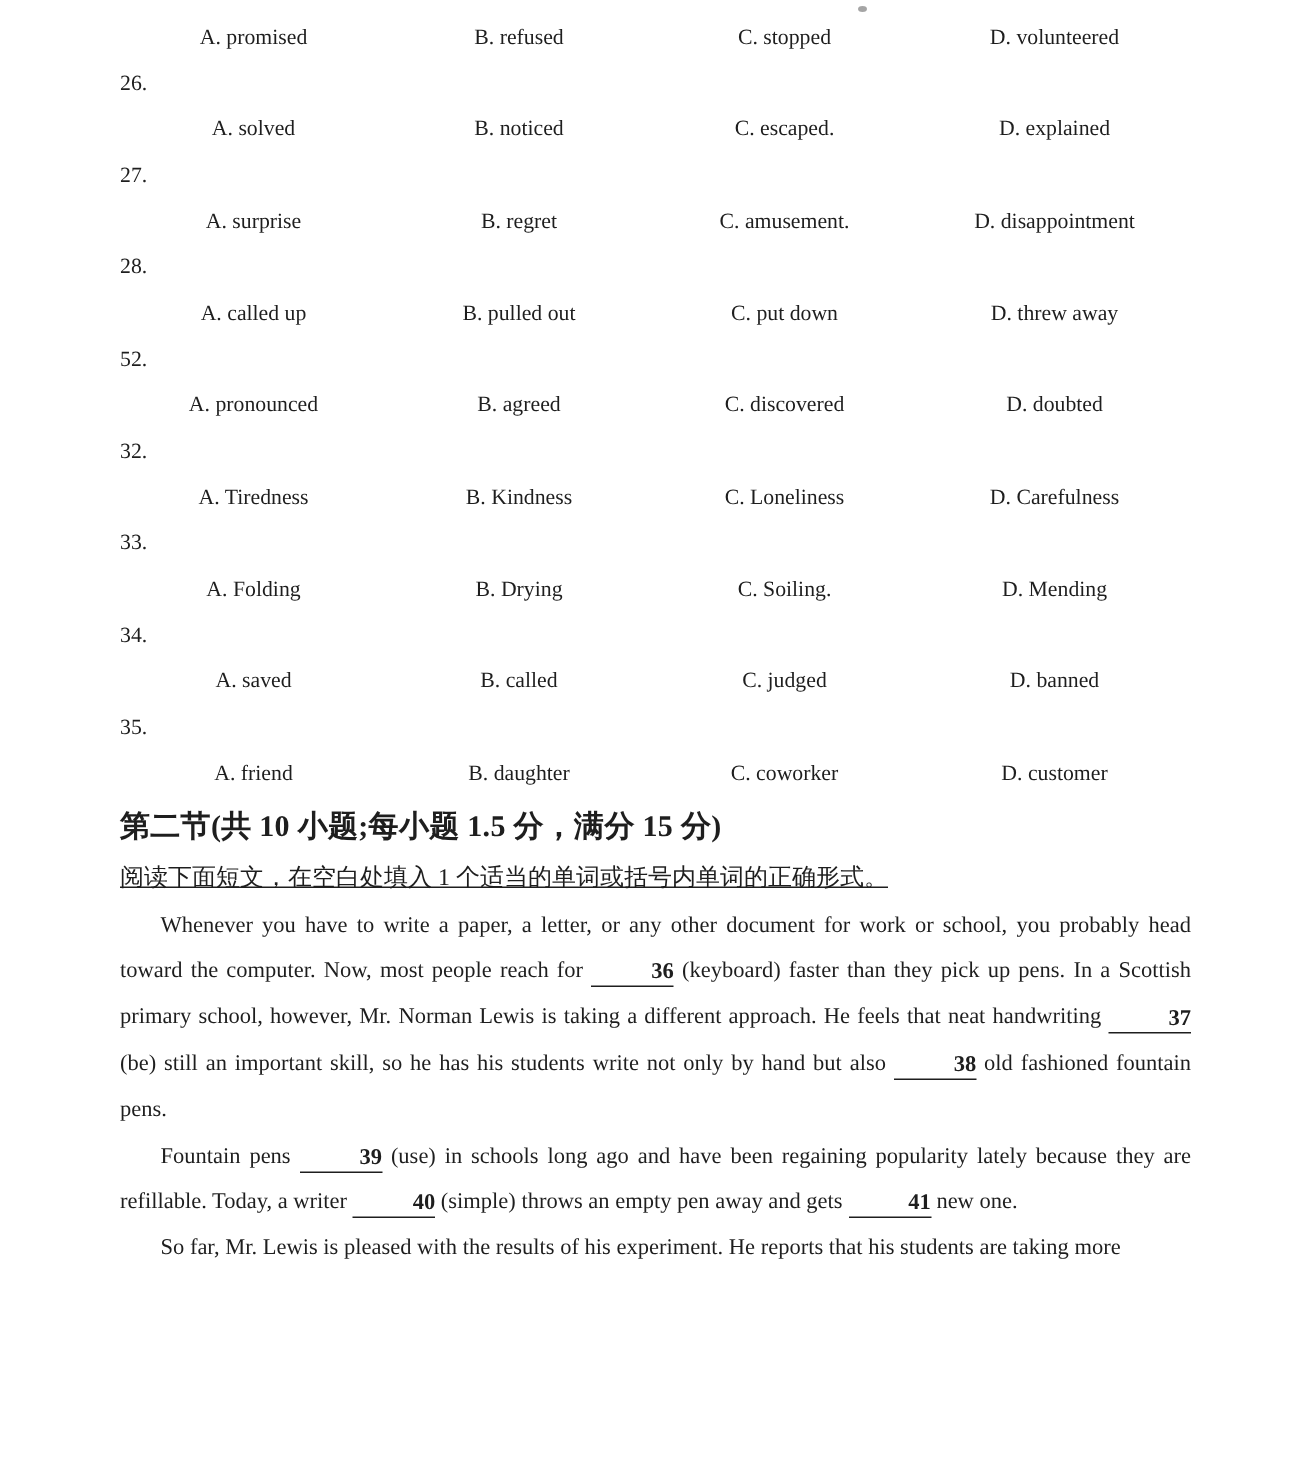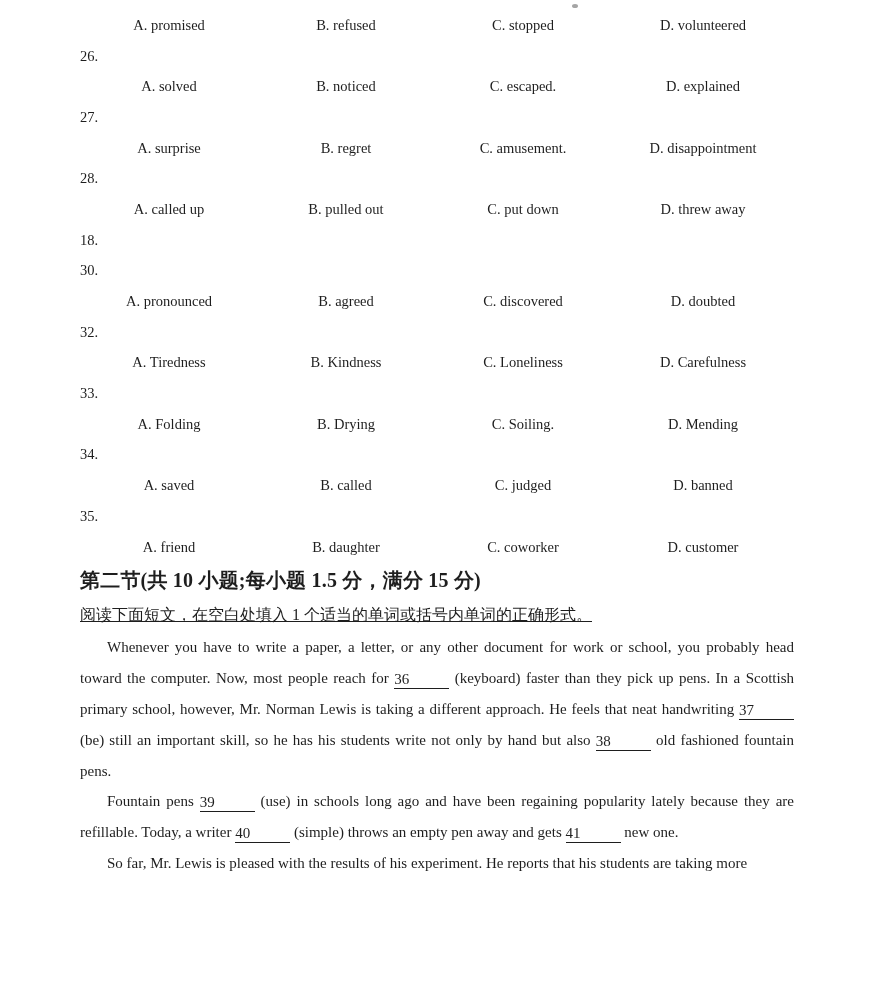--- a/index.html
+++ b/index.html
@@ -65,24 +65,25 @@
     margin: 0;
     font-size: 15px;
     line-height: 30.8px;
     text-align: justify;
     text-indent: 27px;
   }
   .blank {
     display: inline-block;
     min-width: 55px;
     border-bottom: 1.4px solid #1e1e1e;
-    text-align: left;
+    text-align: right;
     text-indent: 0;
     line-height: 17px;
     transform: translateY(1px);
+    font-weight: bold;
   }
 </style>
 </head>
 <body>
 
 <div class="page">
   <div class="scan-artifact"></div>
 
   <div>
       <div class="options-row cloze-line">
@@ -105,22 +106,21 @@
         <span class="option-cell">C. amusement.</span>
         <span class="option-cell">D. disappointment</span>
       </div>
       <div class="q-number cloze-line">28.</div>
       <div class="options-row cloze-line">
         <span class="option-cell">A. called up</span>
         <span class="option-cell">B. pulled out</span>
         <span class="option-cell">C. put down</span>
         <span class="option-cell">D. threw away</span>
       </div>
-      <div class="q-number cloze-line">18.</div>
-      <div class="q-number cloze-line">30.</div>
+      <div class="q-number cloze-line">52.</div>
       <div class="options-row cloze-line">
         <span class="option-cell">A. pronounced</span>
         <span class="option-cell">B. agreed</span>
         <span class="option-cell">C. discovered</span>
         <span class="option-cell">D. doubted</span>
       </div>
       <div class="q-number cloze-line">32.</div>
       <div class="options-row cloze-line">
         <span class="option-cell">A. Tiredness</span>
         <span class="option-cell">B. Kindness</span>

